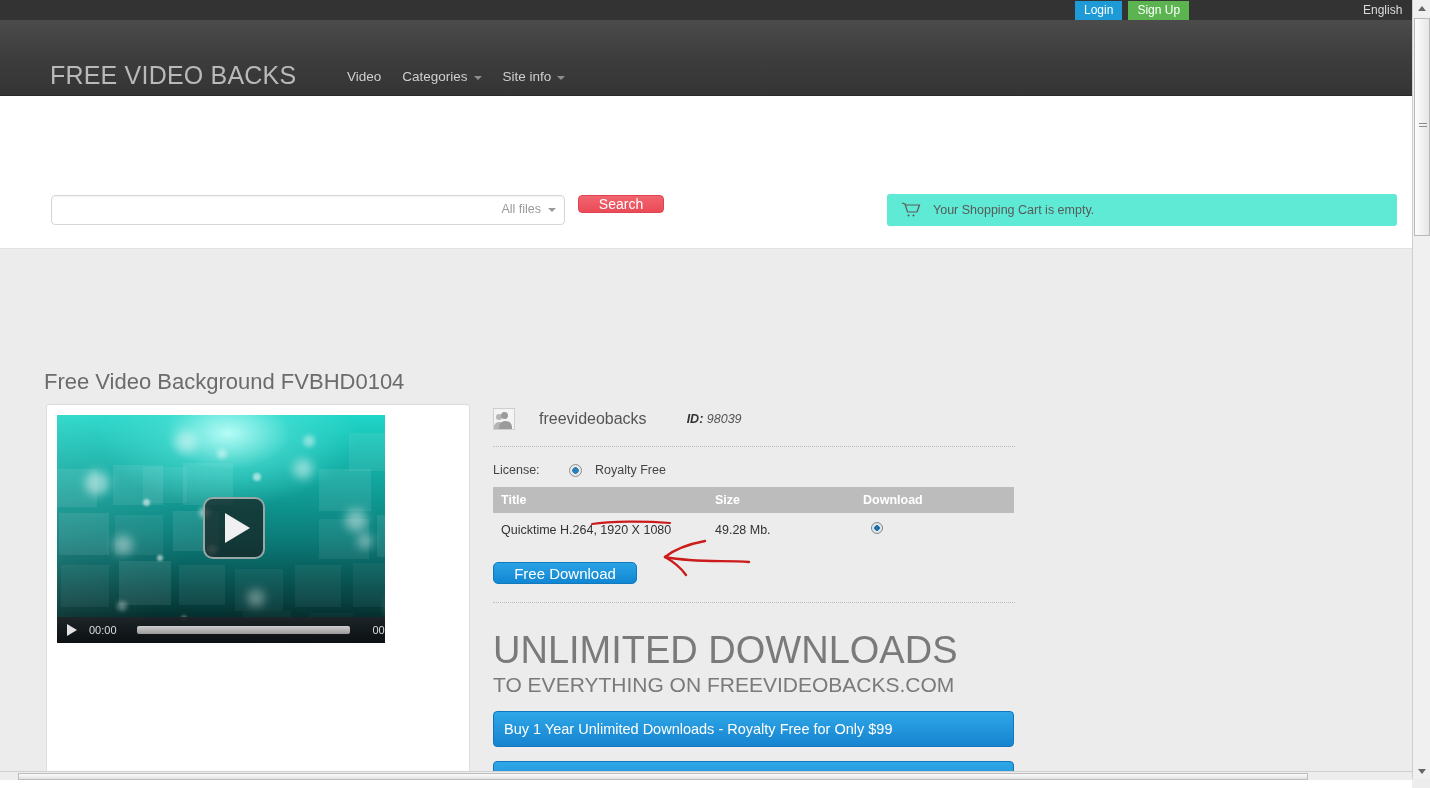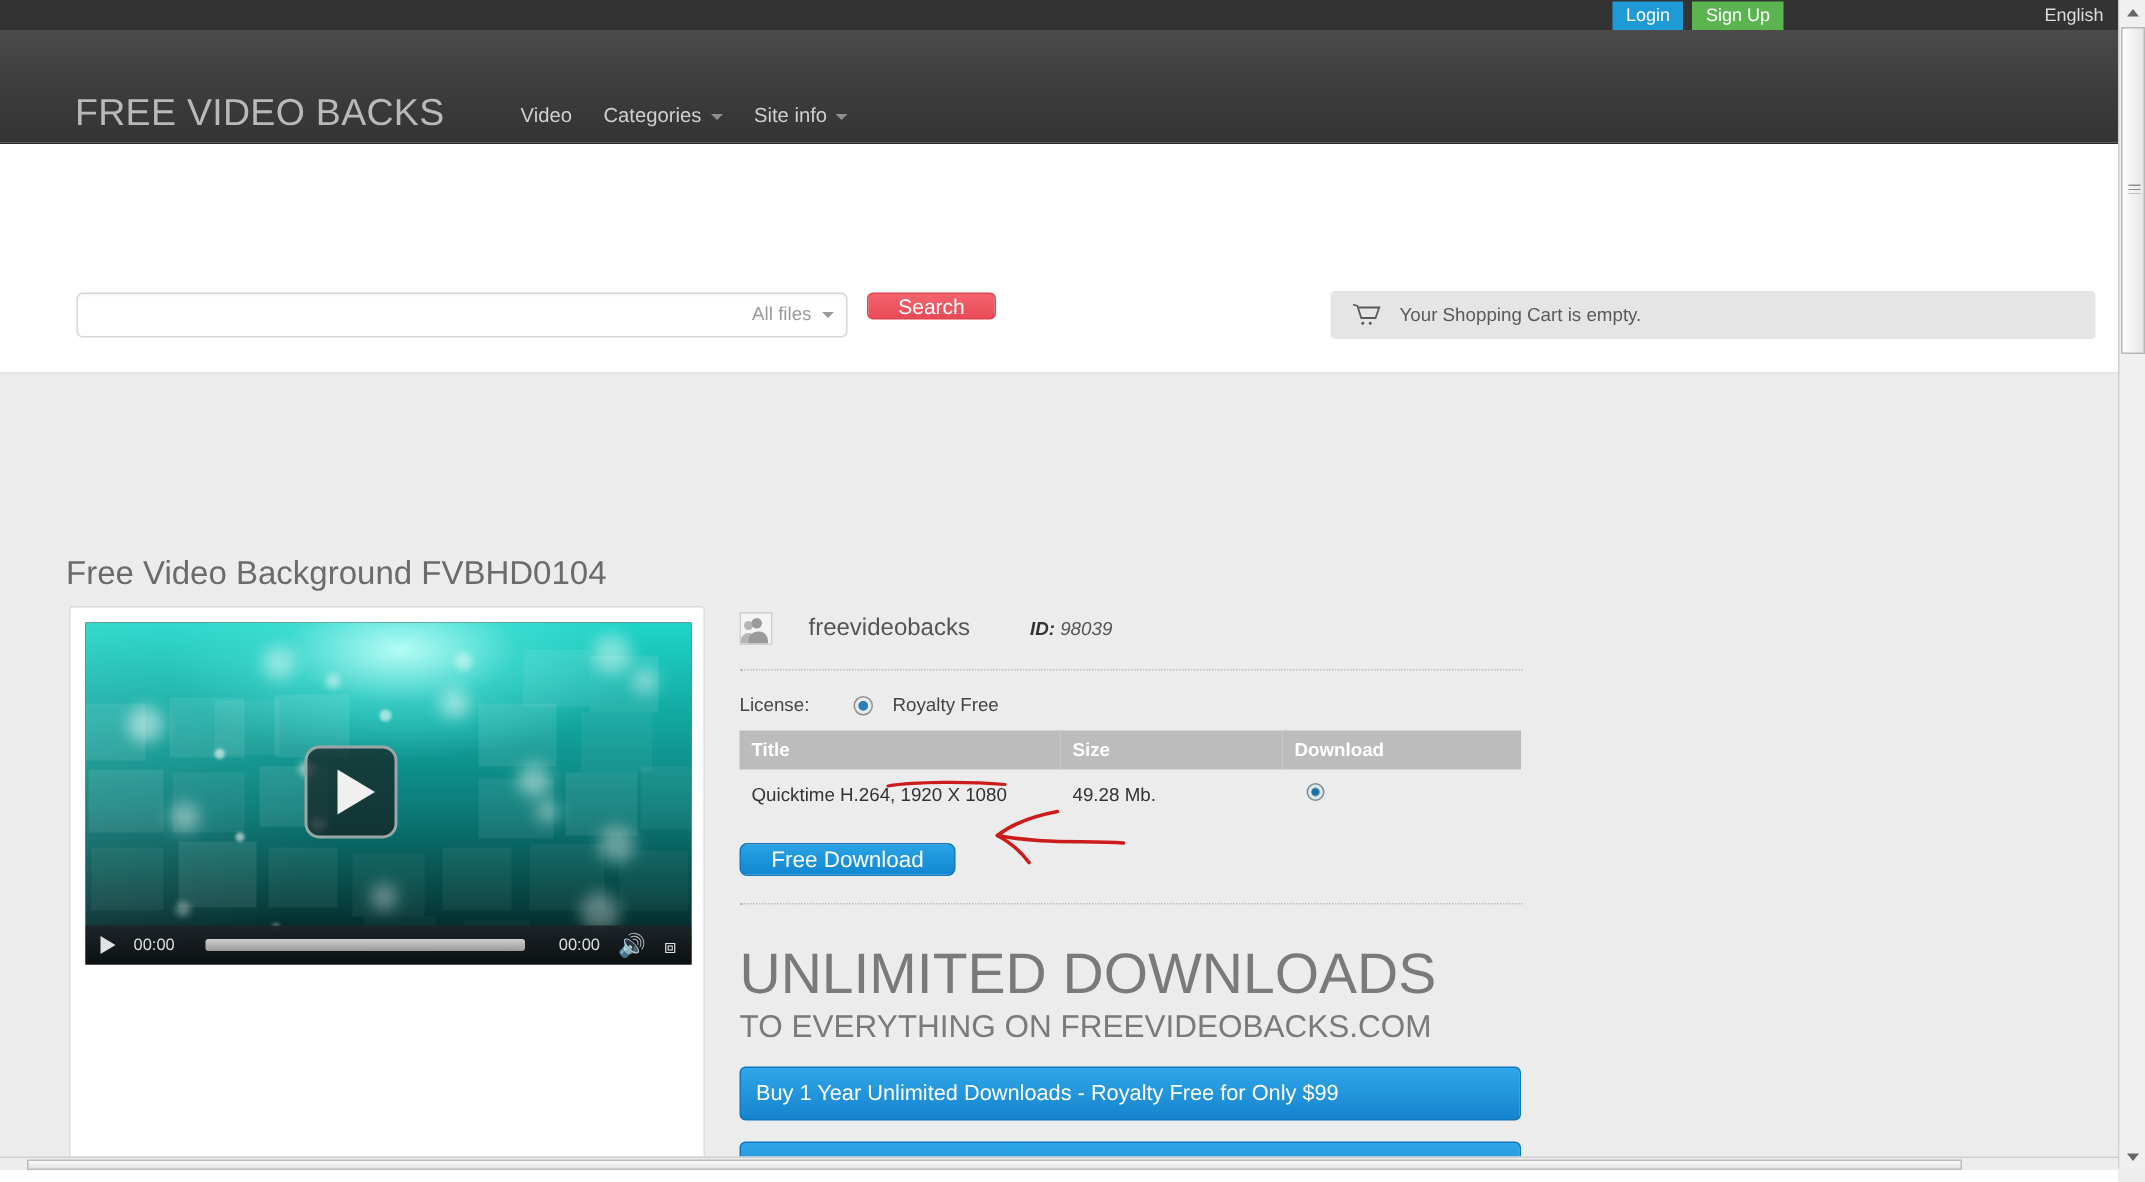--- a/index.html
+++ b/index.html
@@ -72,42 +72,42 @@
   }
   .filetype .caret { border-top-color:#9a9a9a; }
   .btn-search {
     position:absolute; left: 578px; top: 99px; width: 86px; height: 18px;
     background: linear-gradient(to bottom,#f2646e 0%, #ea4b57 100%);
     border: 1px solid #e04250; border-radius: 4px;
     color:#fff; font-size: 14px; cursor:pointer; font-family: "Liberation Sans", sans-serif;
   }
   .cart {
     position:absolute; left: 887px; top: 98px; width: 510px; height: 32px;
-    background: #e5e5e5; border-radius: 3px; display:flex; align-items:center;
+    background: #5eead4; border-radius: 3px; display:flex; align-items:center;
   }
   .cart-icon { margin-left: 14px; width: 20px; height: 16px; position: relative; }
   .cart-text { margin-left: 12px; font-size: 12.5px; color:#5a5a5a; }
 
   
   .body-grey {
     position: relative; width: 1412px; height: 540px; background: #ececec;
     border-top: 1px solid #e2e2e2;
   }
   .page-title {
     position:absolute; left: 44px; top: 120px;
     font-size: 22px; color:#6b6b6b; font-weight: 400; white-space:nowrap;
   }
 
   
   .video-card {
     position:absolute; left: 46px; top: 155px; width: 424px; height: 385px;
     background:#fff; border:1px solid #dcdcdc; border-radius: 3px;
     padding: 10px 10px 0 10px;
   }
-  .video-player { position: relative; width: 404px; height: 228px; background:#000; overflow:hidden; }
+  .video-player { position: relative; width: 328px; height: 228px; background:#000; overflow:hidden; }
   .video-thumb {
     position:absolute; inset:0;
     background:
       radial-gradient(ellipse 55% 45% at 52% 8%, rgba(190,255,250,.95) 0%, rgba(80,225,215,.55) 35%, rgba(0,0,0,0) 72%),
       linear-gradient(115deg, rgba(255,255,255,.10) 0%, rgba(255,255,255,0) 45%),
       linear-gradient(to bottom, #1fd6c8 0%, #12a79f 28%, #0b7b78 55%, #06403f 82%, #01100f 100%);
   }
   .tiles { position:absolute; inset:0; }
   .tile { position:absolute; background: rgba(255,255,255,.085); }
   .bokeh { position:absolute; border-radius:50%; background: rgba(255,255,255,.55);

